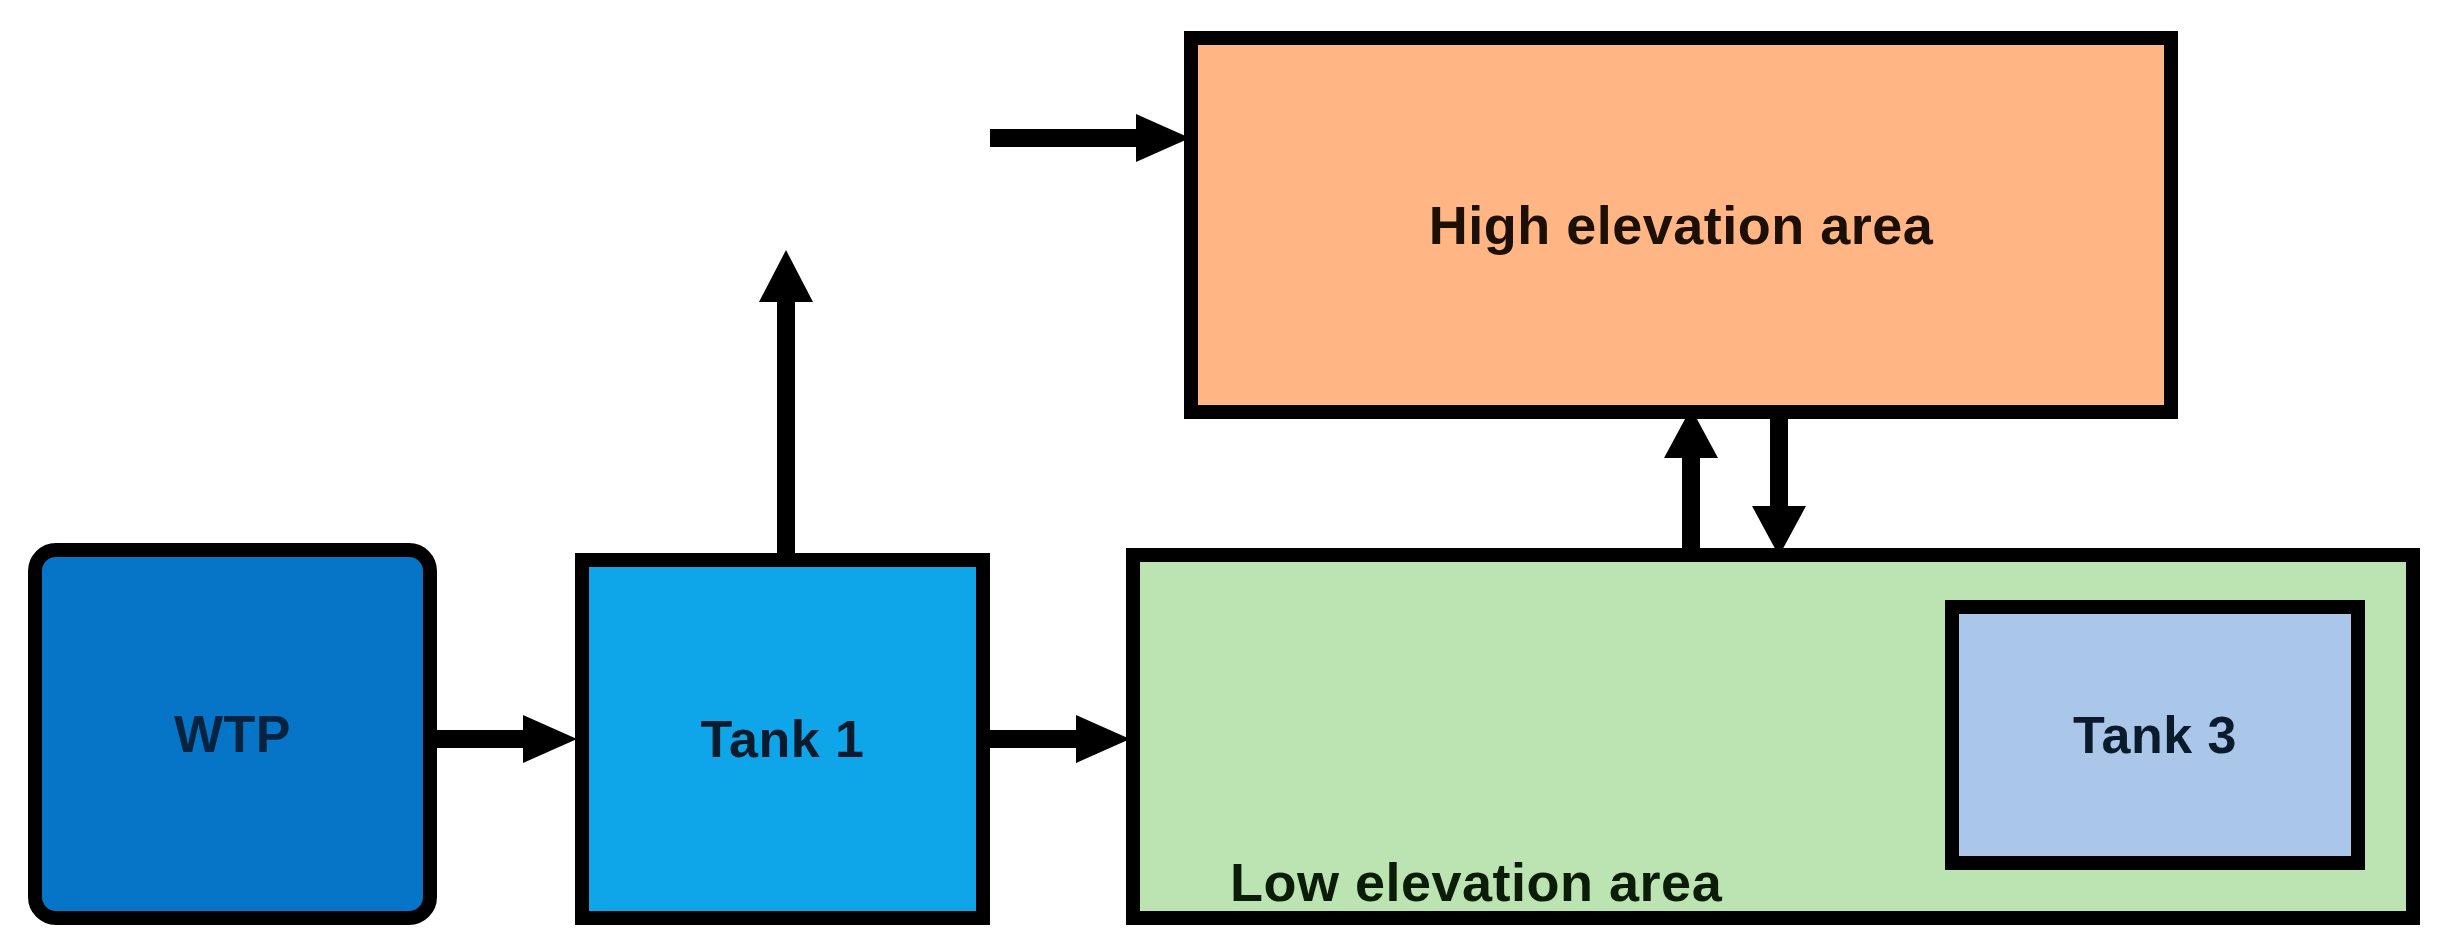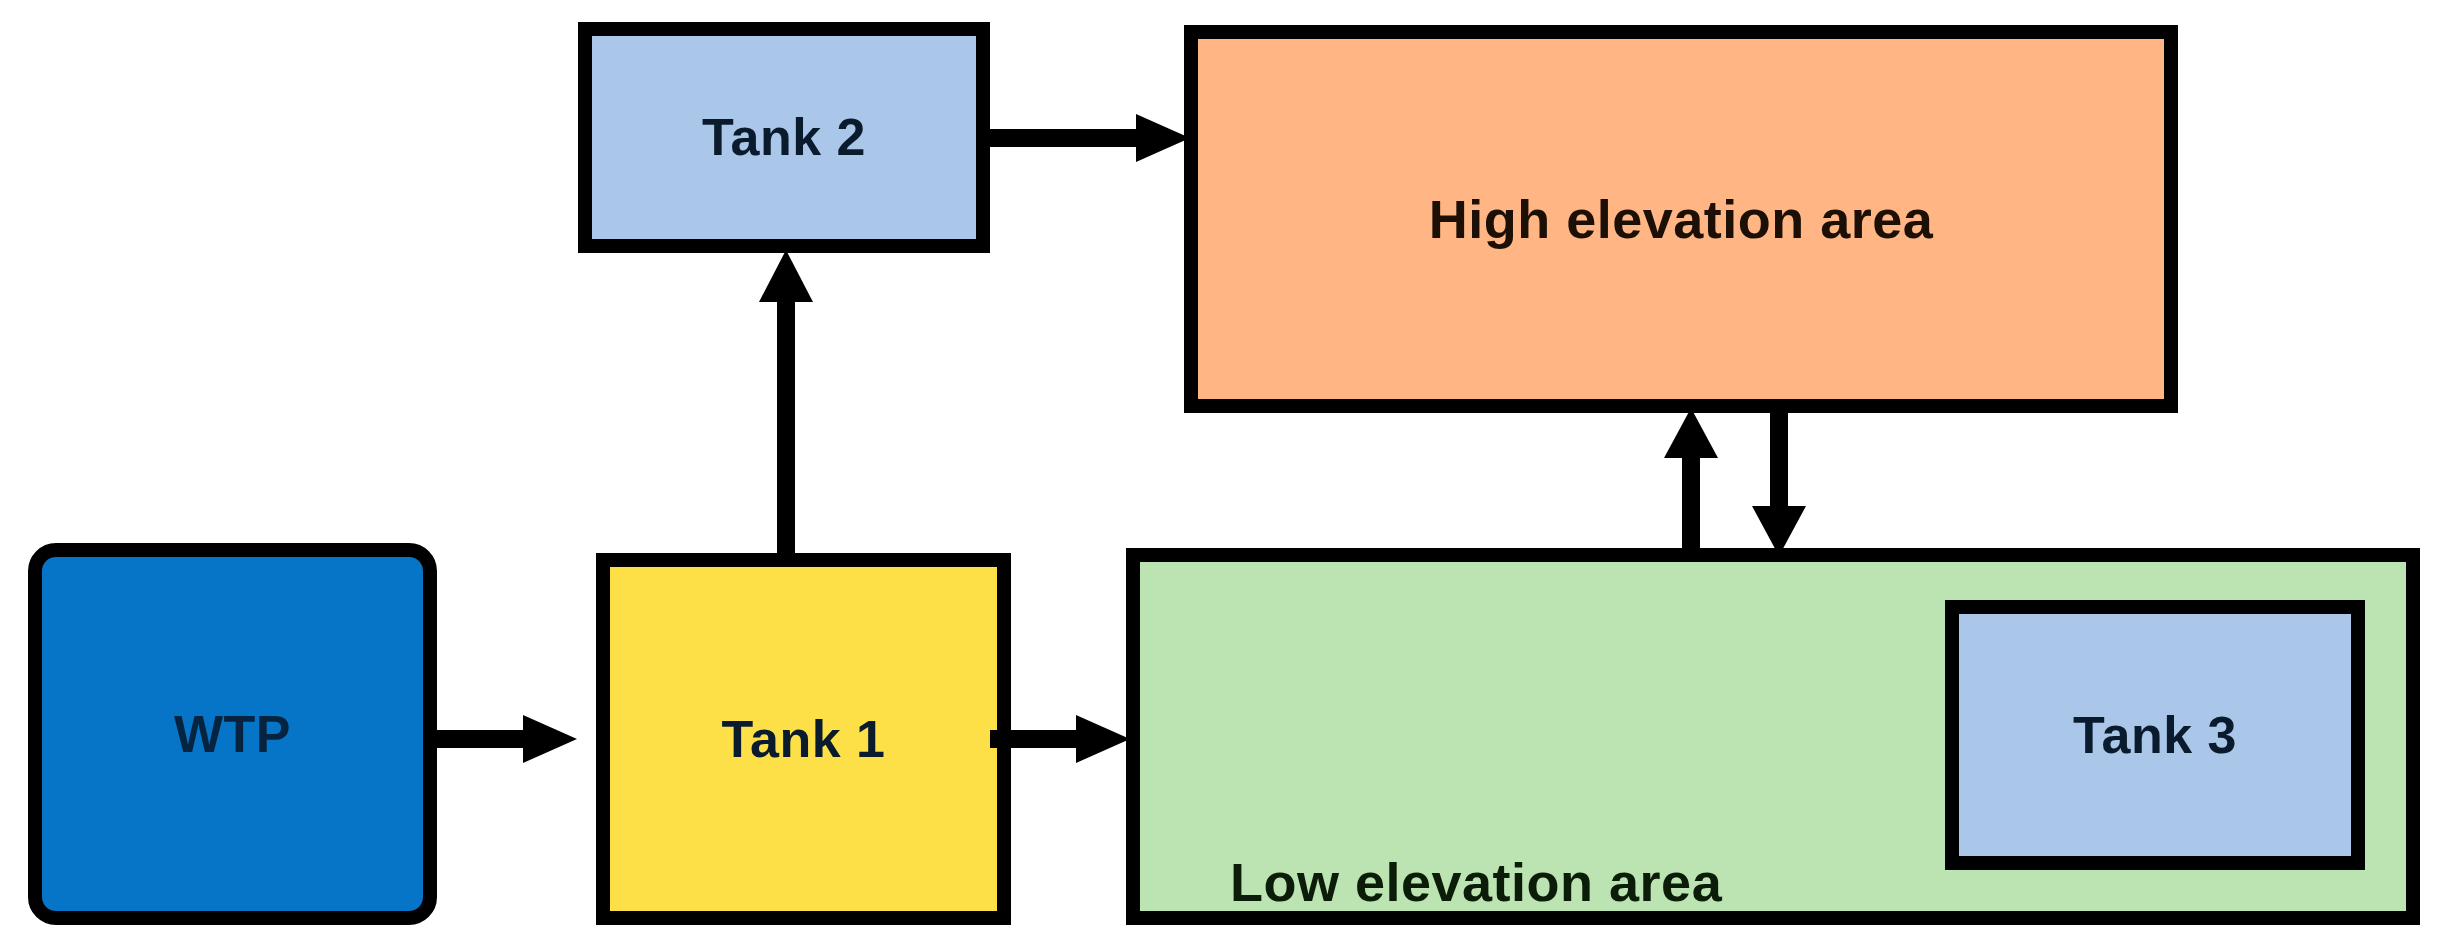--- a/index.html
+++ b/index.html
@@ -34,35 +34,35 @@
   
   #wtp {
     left: 28px;  top: 543px;
     width: 409px; height: 382px;
     background: #0675c8;
     border-radius: 28px;
   }
   #wtp .node-label { color: #06243f; font-size: 52px; }
 
   #tank1 {
-    left: 596px; top: 553px;
+    left: 575px; top: 553px;
     width: 415px; height: 372px;
-    background: #fde047;
+    background: #0ea5e9;
   }
   #tank1 .node-label { font-size: 52px; color: #0b1b2e; }
 
   #tank2 {
     left: 578px; top: 22px;
     width: 412px; height: 231px;
     background: #aac6e8;
   }
   #tank2 .node-label { font-size: 52px; color: #0b1b2e; }
 
   #high-area {
-    left: 1184px; top: 25px;
+    left: 1184px; top: 31px;
     width: 994px; height: 388px;
     background: #ffb584;
   }
   #high-area .node-label { font-size: 54px; color: #1c0f06; }
 
   #low-area {
     left: 1126px; top: 548px;
     width: 1294px; height: 377px;
     background: #bce3b2;
     justify-content: flex-start;
@@ -94,23 +94,20 @@
     position: absolute;
     overflow: visible;
   }
   .arrow svg { display: block; overflow: visible; }
 </style>
 </head>
 <body>
 
 <div id="stage">
 
-  <div class="node" id="tank2">
-    <span class="node-label">Tank 2</span>
-  </div>
 
   <div class="node" id="high-area">
     <span class="node-label">High elevation area</span>
   </div>
 
   <div class="node" id="wtp">
     <span class="node-label">WTP</span>
   </div>
 
   <div class="node" id="tank1">

